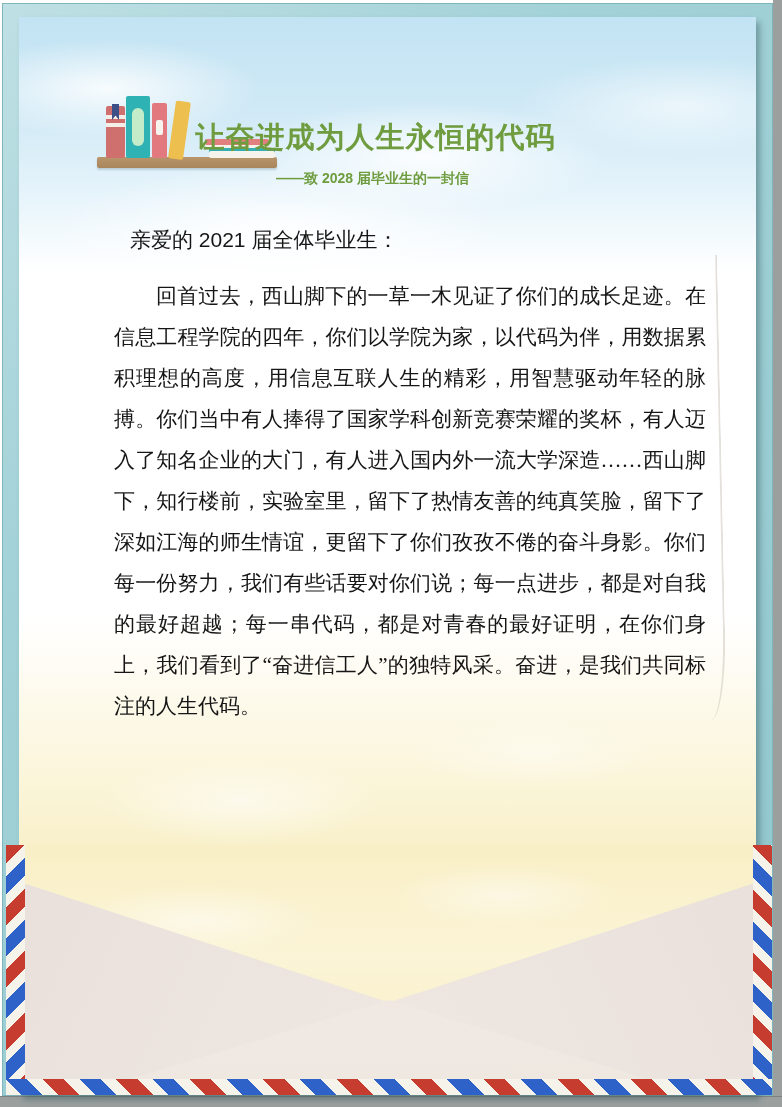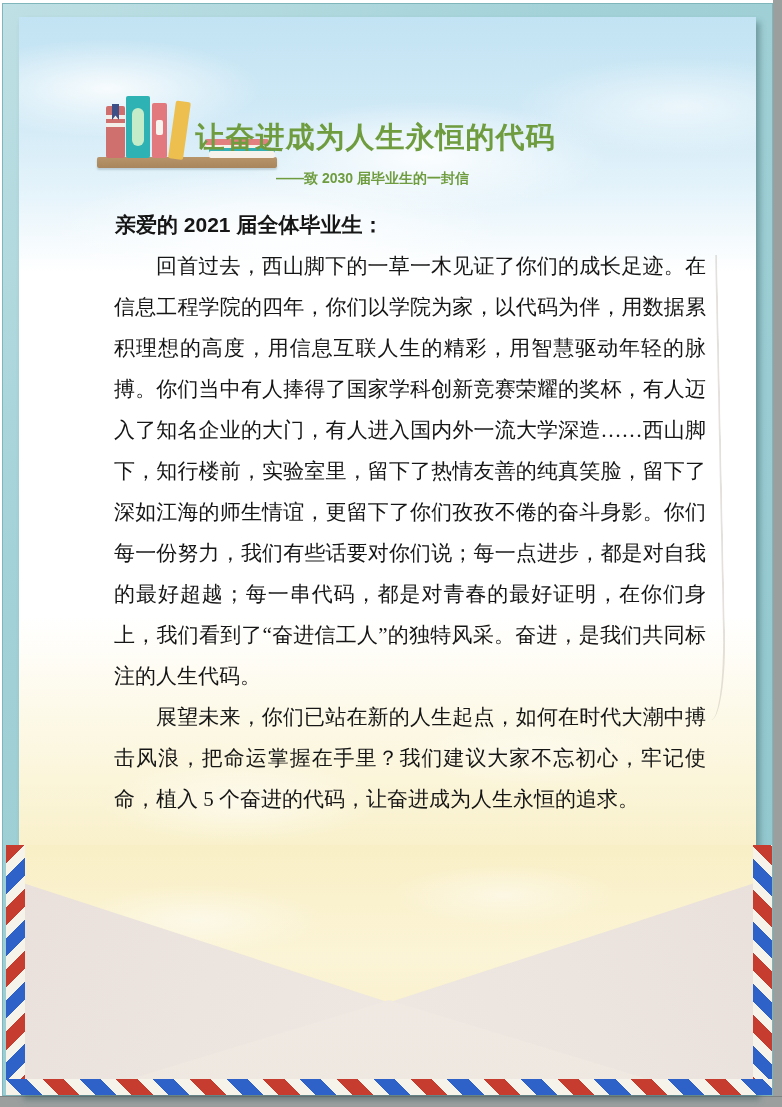--- a/index.html
+++ b/index.html
@@ -45,21 +45,21 @@
             font-family:"Liberation Sans",sans-serif;font-weight:700;font-size:14px;}
   
   .yellow-wash{position:absolute;left:0;right:0;top:600px;height:246px;z-index:1;
        background:
          radial-gradient(ellipse 200px 60px at 30% 75%, rgba(255,255,255,.55), rgba(255,255,255,0) 70%),
          radial-gradient(ellipse 180px 50px at 70% 55%, rgba(255,255,255,.4), rgba(255,255,255,0) 70%),
          linear-gradient(to bottom, rgba(250,242,204,0) 0%, rgba(250,242,204,.45) 40%, rgba(248,238,193,.9) 100%);}
   
   .letter{position:absolute;left:95px;width:592px;top:186px;z-index:3;
           font-size:21px;line-height:41px;color:#161616;text-align:justify;}
-  .salutation{font-family:"Liberation Sans",sans-serif;font-weight:700;margin:1px;}
+  .salutation{font-family:"Liberation Sans",sans-serif;font-weight:400;margin:16px;}
   .letter p.body-par{margin:0;text-indent:2em;}
   
   .curl{position:absolute;left:687px;top:238px;width:16px;height:465px;z-index:2;
         border-right:2px solid rgba(178,168,158,.35);border-bottom-right-radius:100% 90px;transform:rotate(-1.2deg);}
   
   .envelope{position:absolute;left:6px;top:845px;width:766px;height:250px;z-index:2;}
   .env-letter{position:absolute;inset:0;
        background:
          radial-gradient(ellipse 180px 50px at 25% 30%, rgba(255,255,255,.5), rgba(255,255,255,0) 70%),
          radial-gradient(ellipse 160px 45px at 65% 20%, rgba(255,255,255,.45), rgba(255,255,255,0) 70%),
@@ -106,29 +106,28 @@
         </div>
         <div class="book book-pink">
           <div class="label"></div>
         </div>
         <div class="book book-yellow"></div>
         <div class="stackA"></div>
         <div class="stackB"></div>
       </div>
 
       <div class="title" style="color:#6e9c3e;padding-left:6px;">让奋进成为人生永恒的代码</div>
-      <div class="subtitle" style="color:#6e9c3e;">——致 2030 届毕业生的一封信</div>
+      <div class="subtitle" style="color:#6e9c3e;">——致 2028 届毕业生的一封信</div>
 
       <div class="yellow-wash"></div>
       <div class="curl"></div>
 
       <div class="letter">
         <p class="salutation">亲爱的 2021 届全体毕业生：</p>
         <p class="body-par">回首过去，西山脚下的一草一木见证了你们的成长足迹。在信息工程学院的四年，你们以学院为家，以代码为伴，用数据累积理想的高度，用信息互联人生的精彩，用智慧驱动年轻的脉搏。你们当中有人捧得了国家学科创新竞赛荣耀的奖杯，有人迈入了知名企业的大门，有人进入国内外一流大学深造……西山脚下，知行楼前，实验室里，留下了热情友善的纯真笑脸，留下了深如江海的师生情谊，更留下了你们孜孜不倦的奋斗身影。你们每一份努力，我们有些话要对你们说；每一点进步，都是对自我的最好超越；每一串代码，都是对青春的最好证明，在你们身上，我们看到了“奋进信工人”的独特风采。奋进，是我们共同标注的人生代码。</p>
-        <p class="body-par">展望未来，你们已站在新的人生起点，如何在时代大潮中搏击风浪，把命运掌握在手里？我们建议大家不忘初心，牢记使命，植入 5 个奋进的代码，让奋进成为人生永恒的追求。</p>
       </div>
 
     </div>
   </div>
 
   <div class="envelope">
     <div class="env-letter"></div>
     <div class="flap flap-left"></div>
     <div class="flap flap-right"></div>
     <div class="flap flap-bottom"></div>

